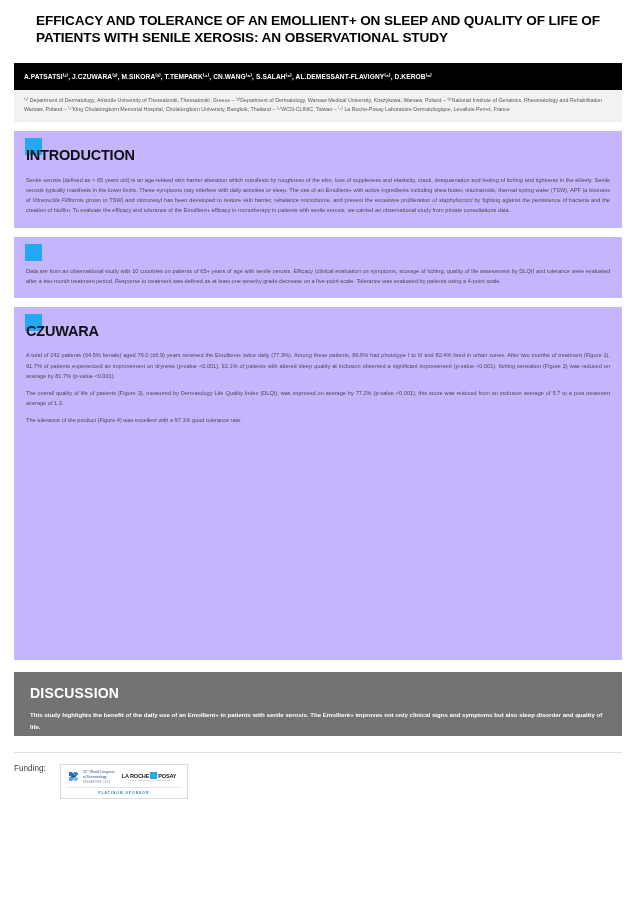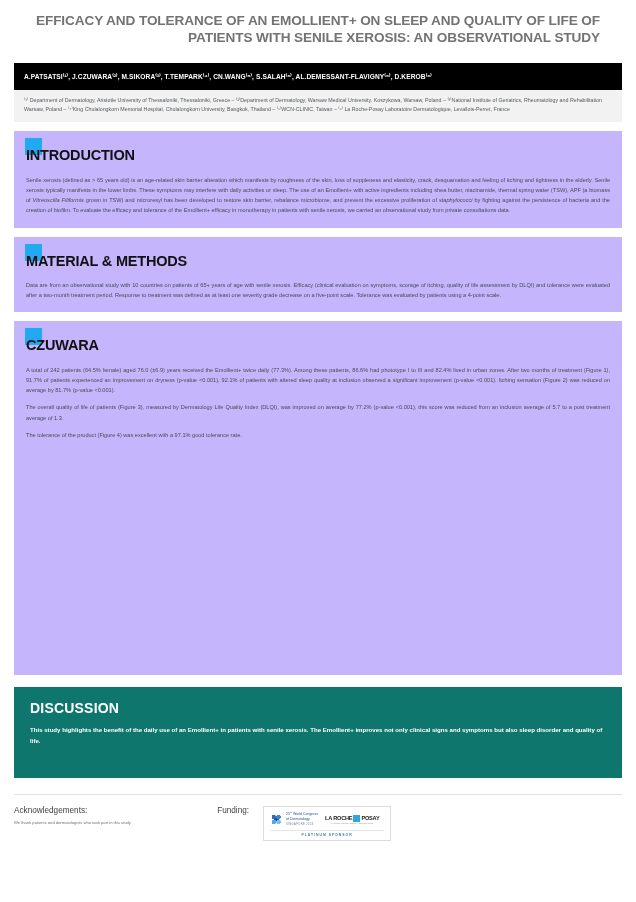--- a/index.html
+++ b/index.html
@@ -8,25 +8,25 @@
     background:#ffffff;
     font-family:"Liberation Sans", sans-serif;
     color:#3c3c3c;
     overflow:hidden;
   }
   .poster{position:relative;width:636px;height:902px;box-sizing:border-box;}
 
   
   .title-wrap{padding:12px 36px 0 36px;}
   .title{
-    color:#737373;
+    color:#000000;
     font-size:13.6px;
     font-weight:bold;
     line-height:1.28;
-    text-align:right;
+    text-align:left;
     letter-spacing:-0.1px;
   }
 
   
   .authors-bar{
     margin:16px 14px 0 14px;
     background:#000000;
     color:#ffffff;
     font-size:6.6px;
     font-weight:bold;
@@ -103,23 +103,23 @@
     display:flex;
     align-items:flex-end;
     justify-content:space-around;
     padding:0 4px;
     box-sizing:border-box;
   }
 
   
   .discussion{
     margin:12px 14px 0 14px;
-    background:#0f766e;
+    background:#737373;
     color:#ffffff;
-    padding:13px 16px 32px 16px;
+    padding:13px 16px 4px 16px;
   }
   .disc-head{
     font-size:14px;
     font-weight:bold;
     letter-spacing:0.2px;
     margin-bottom:8px;
   }
   .disc-text{
     font-size:6.1px;
     font-weight:bold;
@@ -201,21 +201,20 @@
       <span class="sec-label">INTRODUCTION</span>
     </div>
     <div class="body-text">
       <p>Senile xerosis (defined as &gt; 65 years old) is an age-related skin barrier alteration which manifests by roughness of the skin, loss of suppleness and elasticity, crack, desquamation and feeling of itching and tightness in the elderly. Senile xerosis typically manifests in the lower limbs. These symptoms may interfere with daily activities or sleep. The use of an Emollient+ with active ingredients including shea butter, niacinamide, thermal spring water (TSW), APF (a biomass of <i>Vitreoscilla Filiformis</i> grown in TSW) and microresyl has been developed to restore skin barrier, rebalance microbiome, and prevent the excessive proliferation of <i>staphylococci</i> by fighting against the persistence of bacteria and the creation of biofilm. To evaluate the efficacy and tolerance of the Emollient+ efficacy in monotherapy in patients with senile xerosis, we carried an observational study from private consultations data.</p>
     </div>
   </div>
 
   <div class="section">
     <div class="sec-head">
       <span class="swatch"></span>
-      <span class="sec-label">MATERIAL &amp; METHODS</span>
     </div>
     <div class="body-text">
       <p>Data are from an observational study with 10 countries on patients of 65+ years of age with senile xerosis. Efficacy (clinical evaluation on symptoms, scorage of itching, quality of life assessment by DLQI) and tolerance were evaluated after a two-month treatment period. Response to treatment was defined as at least one severity grade decrease on a five-point scale. Tolerance was evaluated by patients using a 4-point scale.</p>
     </div>
   </div>
 
   <div class="section">
     <div class="sec-head">
       <span class="swatch"></span>
       <span class="sec-label">CZUWARA</span>
@@ -245,24 +244,20 @@
       </div>
     </div>
   </div>
 
   <div class="discussion">
     <div class="disc-head">DISCUSSION</div>
     <div class="disc-text">This study highlights the benefit of the daily use of an Emollient+ in patients with senile xerosis. The Emollient+ improves not only clinical signs and symptoms but also sleep disorder and quality of life.</div>
   </div>
 
   <div class="footer">
-    <div>
-      <div class="foot-h">Acknowledgements:</div>
-      <div class="foot-t">We thank patients and dermatologists who took part in this study</div>
-    </div>
 
     <div class="funding-col">
       <div class="funding-row">
         <div class="foot-h">Funding:</div>
         <div class="logo-box">
           <div class="logo-row">
             <div class="wcd">
               <span class="wcd-mark"></span>
               <span class="wcd-txt">
                 <span>25</span><sup>th</sup><span> World Congress</span><br>

